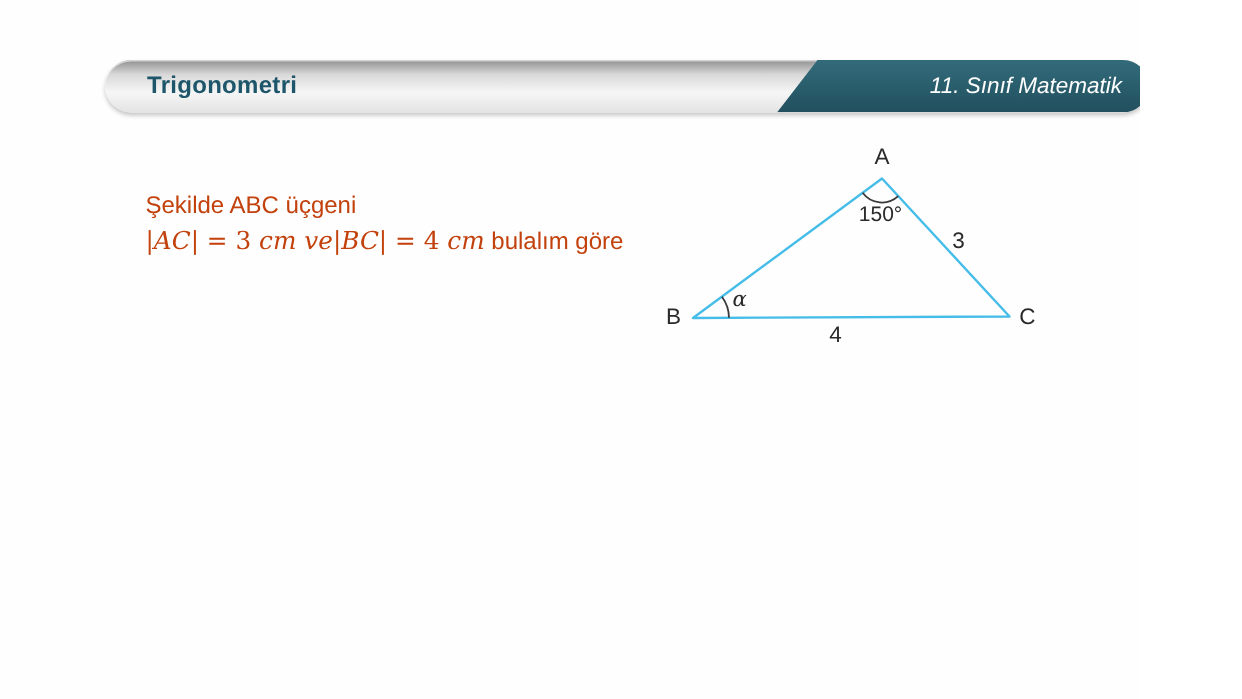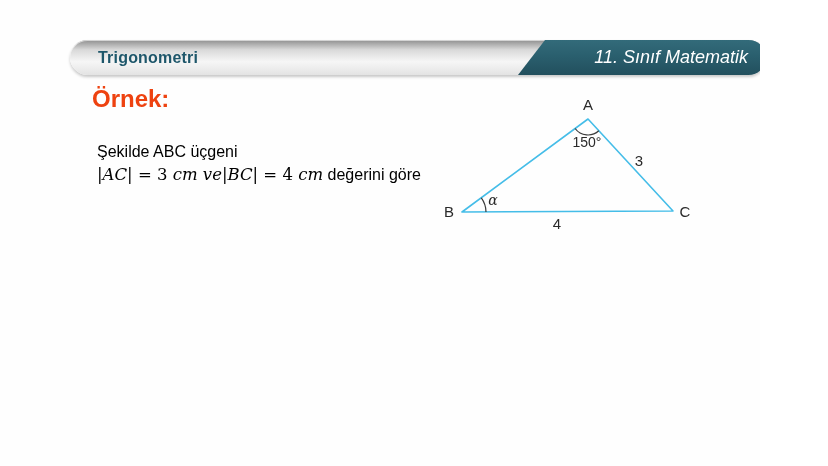--- a/index.html
+++ b/index.html
@@ -34,39 +34,39 @@
     left: 28px; top: 0; bottom: 0;
     display: flex; align-items: center;
     font-size: 16px; font-weight: bold;
     color: #1d566a;
     letter-spacing: 0.2px;
   }
   .ribbon-right-label {
     position: absolute;
     right: 18px; top: 0; bottom: 0;
     display: flex; align-items: center;
-    font-size: 18px; font-style: italic;
+    font-size: 15px; font-style: italic;
     color: #ffffff;
   }
 
   
   .example-heading {
     position: absolute;
     left: 92px; top: 85px;
     font-size: 24px; font-weight: 800;
     color: #ee4210;
   }
 
   
   .problem {
     position: absolute;
-    left: 97px; top: 140px;
+    left: 97px; top: 126px;
     font-size: 16px;
     line-height: 23px;
-    color: #000000;
+    color: #c2410c;
   }
   .mi {
     font-family: "DejaVu Serif", serif;
     font-style: italic;
     font-size: 16.5px;
   }
   .mn {
     font-family: "DejaVu Serif", serif;
     font-style: normal;
     font-size: 16.5px;
@@ -110,28 +110,27 @@
 <body>
 
 <div class="stage">
 
   <div class="ribbon">
     <div class="ribbon-right"></div>
     <div class="ribbon-left-label">Trigonometri</div>
     <div class="ribbon-right-label">11. Sınıf Matematik</div>
   </div>
 
-  <div class="example-heading">Örnek:</div>
 
   <div class="problem">
     <div>
       <span>Şekilde ABC üçgeni</span>
     </div>
     <div>
-      <span class="mi">|AC| = </span><span class="mn">3</span><span class="mi"> cm ve</span><span class="mi">|BC| = </span><span class="mn">4</span><span class="mi"> cm</span><span> değerini göre</span>
+      <span class="mi">|AC| = </span><span class="mn">3</span><span class="mi"> cm ve</span><span class="mi">|BC| = </span><span class="mn">4</span><span class="mi"> cm</span><span> bulalım göre</span>
     </div>
   </div>
 
   <div class="figure">
     <svg width="280" height="145" viewBox="0 0 280 145">
 
       <polygon points="148,24 22,117 233,116" fill="none" stroke="#45bde8" stroke-width="1.6" stroke-linejoin="round"></polygon>
 
       <path d="M 158.8 35.8 A 16 16 0 0 1 135.1 33.5" fill="none" stroke="#3a3a3a" stroke-width="1.2"></path>
 

